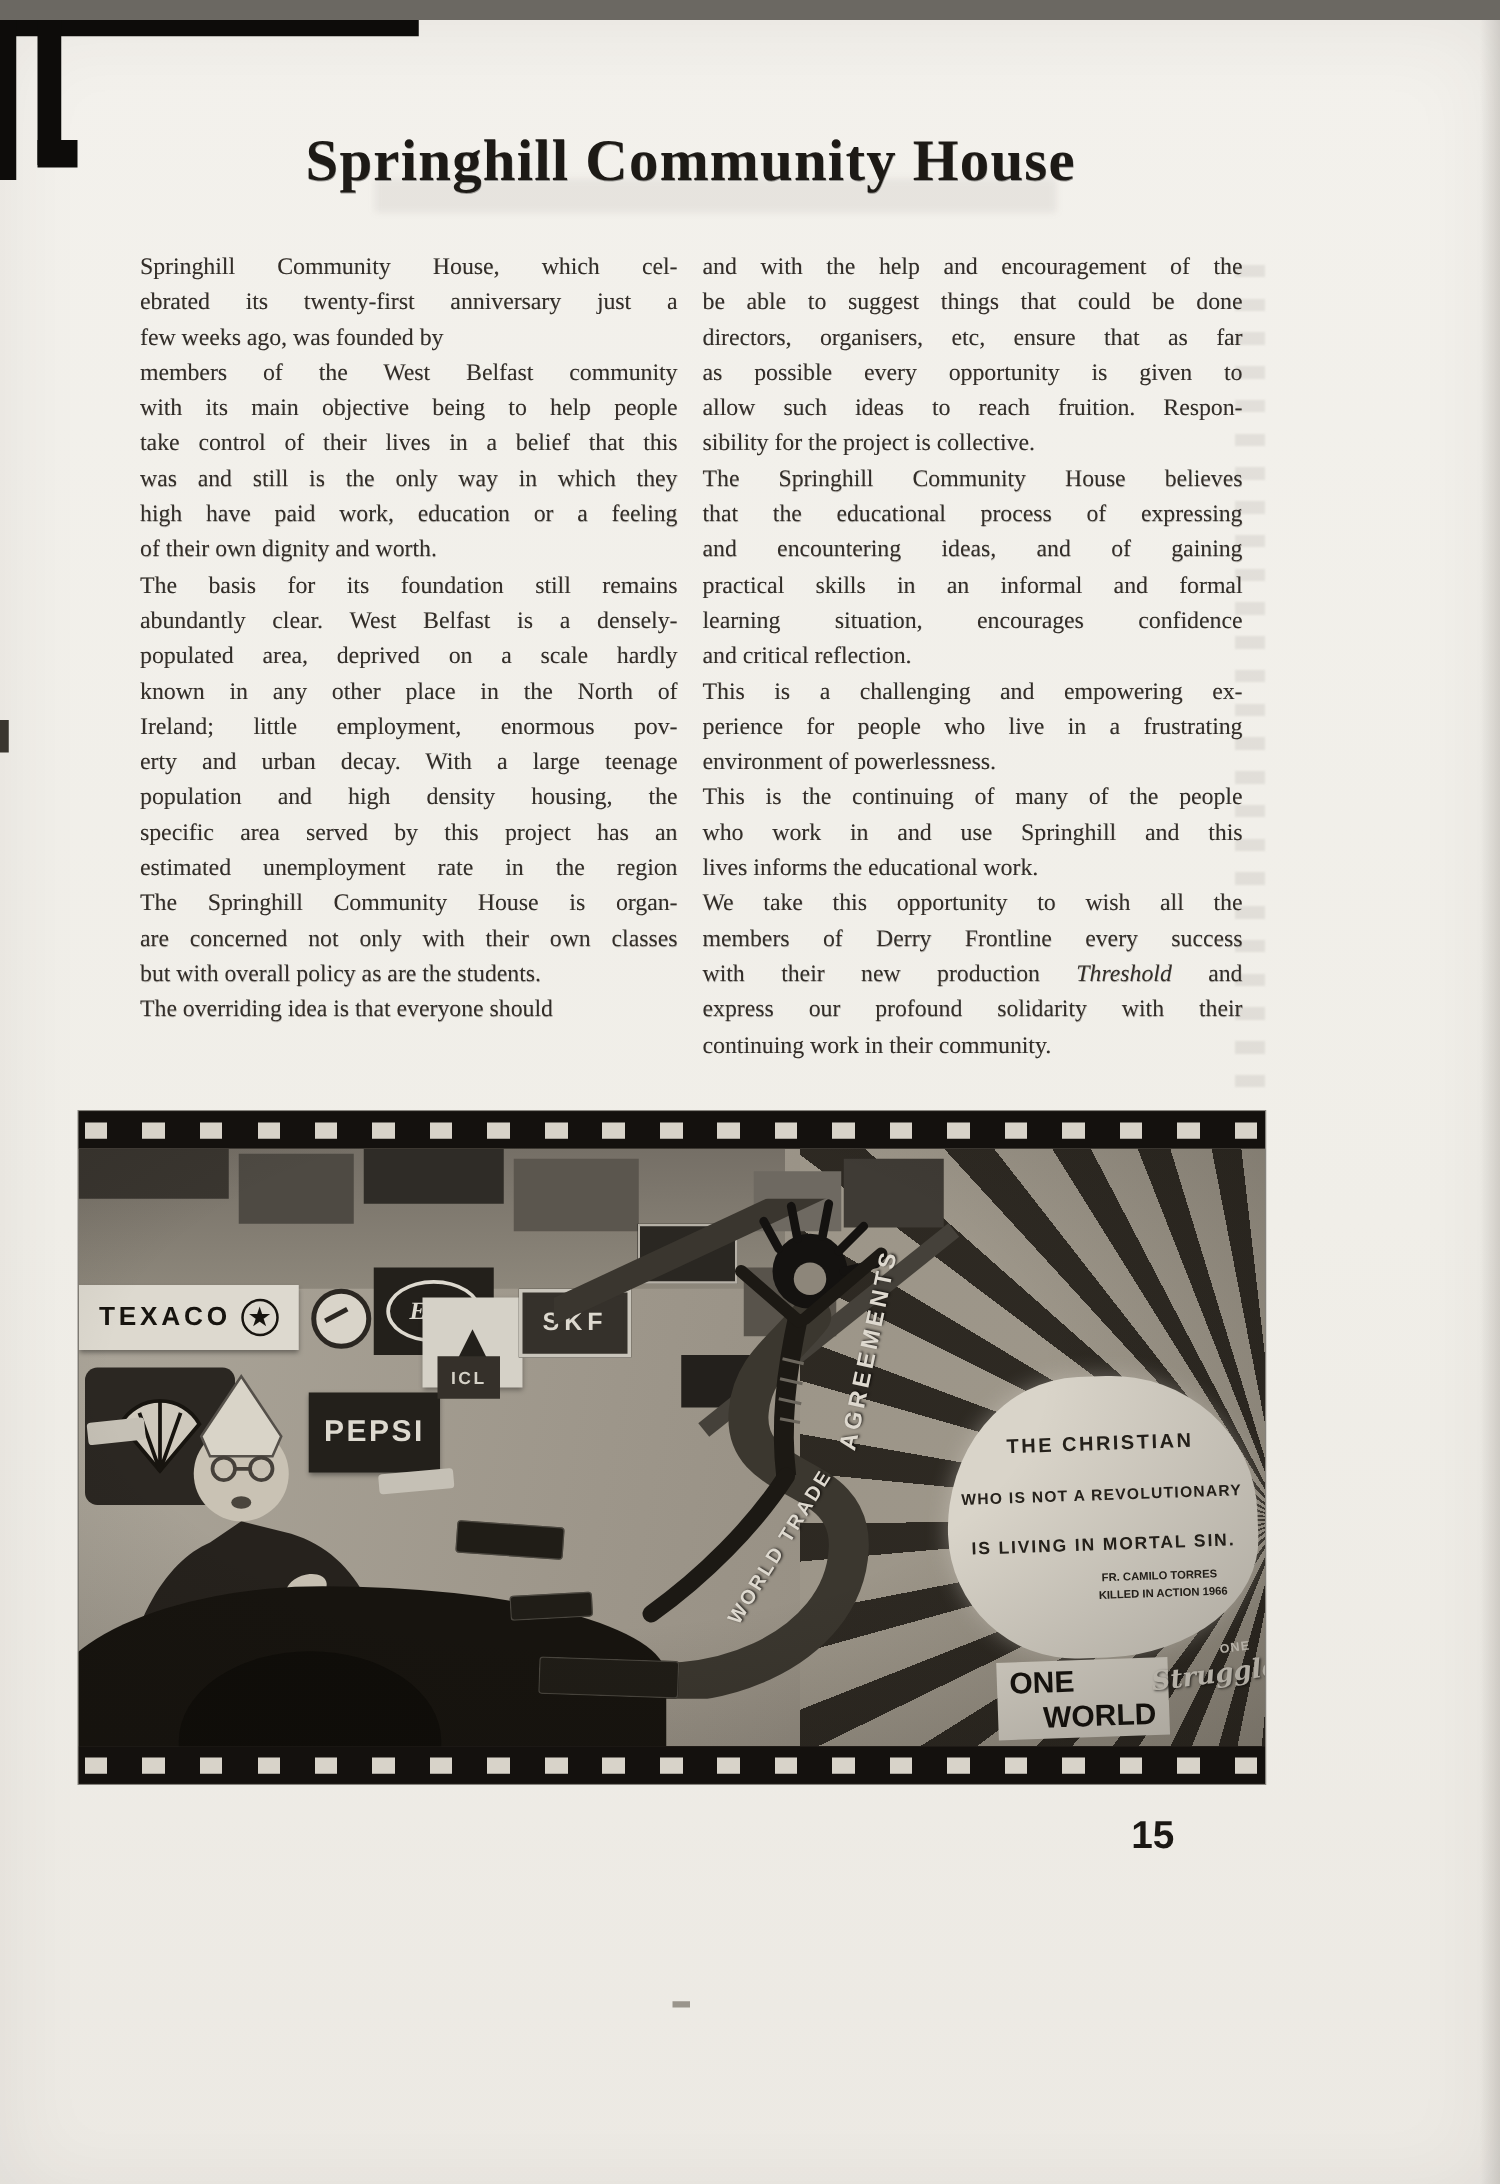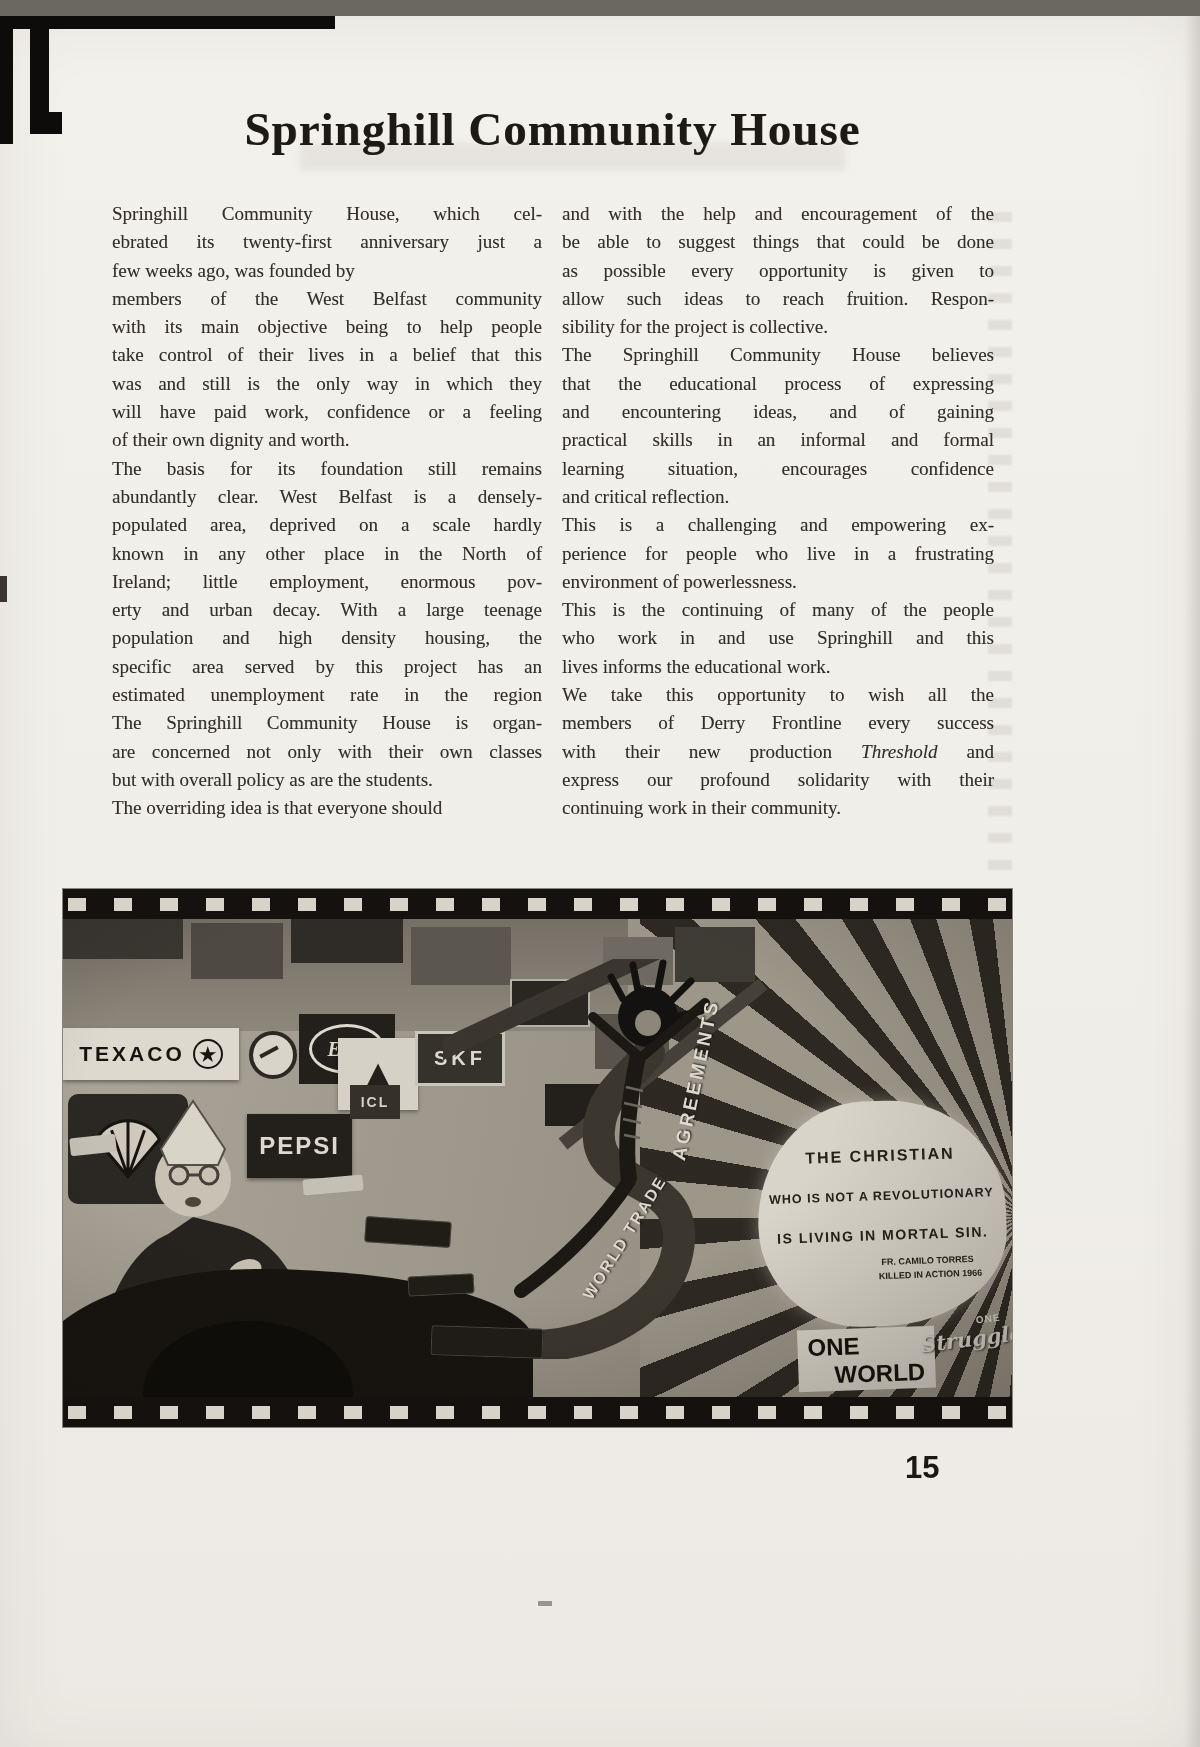--- a/index.html
+++ b/index.html
@@ -151,39 +151,40 @@
   <h1 class="title">Springhill Community House</h1>
 
   <div id="col-left" class="column col-left">
       <div class="tline"><span>Springhill Community House, which cel-</span></div>
       <div class="tline"><span>ebrated its twenty-first anniversary just a</span></div>
       <div class="tline tlast"><span>few weeks ago, was founded by</span></div>
       <div class="tline"><span>members of the West Belfast community</span></div>
       <div class="tline"><span>with its main objective being to help people</span></div>
       <div class="tline"><span>take control of their lives in a belief that this</span></div>
       <div class="tline"><span>was and still is the only way in which they</span></div>
-      <div class="tline"><span>will have paid work, confidence or a feeling</span></div>
+      <div class="tline"><span>high have paid work, education or a feeling</span></div>
       <div class="tline tlast"><span>of their own dignity and worth.</span></div>
       <div class="tline"><span>The basis for its foundation still remains</span></div>
       <div class="tline"><span>abundantly clear. West Belfast is a densely-</span></div>
       <div class="tline"><span>populated area, deprived on a scale hardly</span></div>
       <div class="tline"><span>known in any other place in the North of</span></div>
       <div class="tline"><span>Ireland; little employment, enormous pov-</span></div>
       <div class="tline"><span>erty and urban decay. With a large teenage</span></div>
       <div class="tline"><span>population and high density housing, the</span></div>
       <div class="tline"><span>specific area served by this project has an</span></div>
       <div class="tline"><span>estimated unemployment rate in the region</span></div>
       <div class="tline"><span>The Springhill Community House is organ-</span></div>
       <div class="tline"><span>are concerned not only with their own classes</span></div>
       <div class="tline tlast"><span>but with overall policy as are the students.</span></div>
       <div class="tline tlast"><span>The overriding idea is that everyone should</span></div>
     </div>
   <div id="col-right" class="column col-right">
       <div class="tline"><span>and with the help and encouragement of the</span></div>
       <div class="tline"><span>be able to suggest things that could be done</span></div>
+      <div class="tline"><span>directors, organisers, etc, ensure that as far</span></div>
       <div class="tline"><span>as possible every opportunity is given to</span></div>
       <div class="tline"><span>allow such ideas to reach fruition. Respon-</span></div>
       <div class="tline tlast"><span>sibility for the project is collective.</span></div>
       <div class="tline"><span>The Springhill Community House believes</span></div>
       <div class="tline"><span>that the educational process of expressing</span></div>
       <div class="tline"><span>and encountering ideas, and of gaining</span></div>
       <div class="tline"><span>practical skills in an informal and formal</span></div>
       <div class="tline"><span>learning situation, encourages confidence</span></div>
       <div class="tline tlast"><span>and critical reflection.</span></div>
       <div class="tline"><span>This is a challenging and empowering ex-</span></div>

